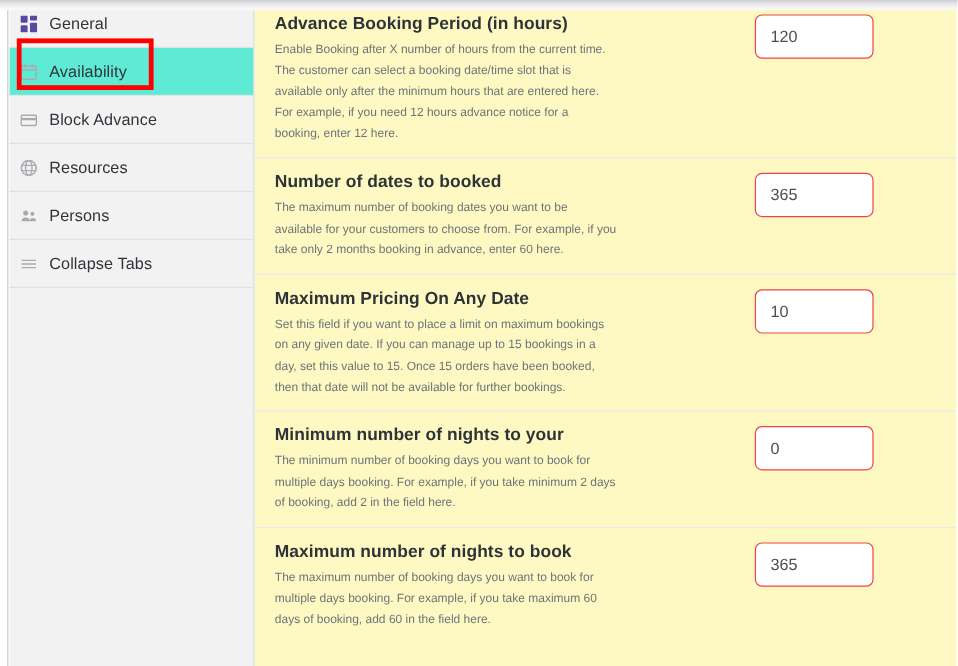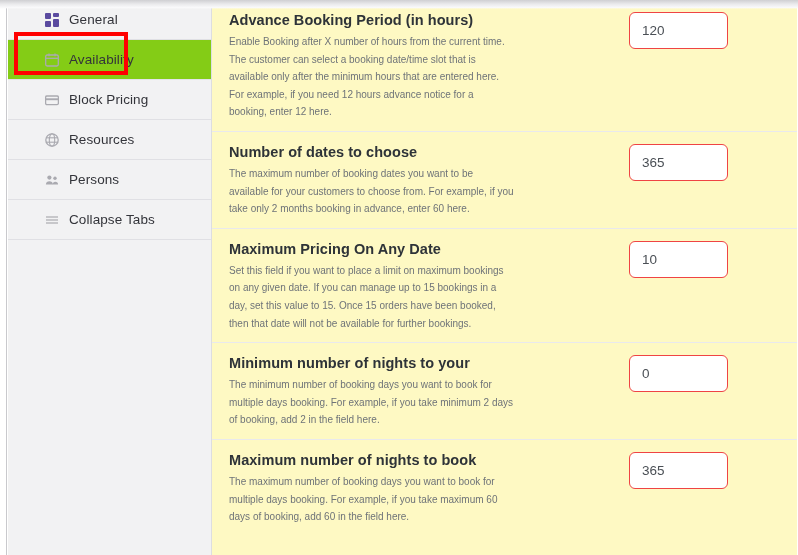--- a/index.html
+++ b/index.html
@@ -47,28 +47,28 @@
     border-right: 1px solid #dddde1;
     box-sizing: border-box;
     z-index: 2;
   }
 
   .nav-item {
     position: relative;
     height: 40px;
     display: flex;
     align-items: center;
-    padding-left: 36px;
+    padding-left: 8px;
     box-sizing: border-box;
     border-bottom: 1px solid #e0e0e4;
     cursor: pointer;
     background: transparent;
   }
   .nav-item.active {
-    background: #84cc16;
+    background: #5eead4;
     border-bottom-color: #e4e4e8;
   }
 
   .nav-icon {
     width: 16px;
     height: 16px;
     margin-right: 9px;
     display: flex;
     align-items: center;
     justify-content: center;
@@ -205,21 +205,21 @@
         </span>
         <span class="nav-label">Availability</span>
       </div>
       <div class="nav-item">
         <span class="nav-icon" style="color: rgb(170, 170, 176);">
           <svg width="14" height="14" viewBox="0 0 14 14">
             <rect x="0.6" y="3" width="12.8" height="8.6" rx="1.3" fill="none" stroke="currentColor" stroke-width="1.3"></rect>
             <rect x="0.6" y="5.3" width="12.8" height="1.9" fill="currentColor"></rect>
           </svg>
         </span>
-        <span class="nav-label">Block Pricing</span>
+        <span class="nav-label">Block Advance</span>
       </div>
       <div class="nav-item">
         <span class="nav-icon" style="color: rgb(170, 170, 176);">
           <svg width="14" height="14" viewBox="0 0 14 14">
             <circle cx="7" cy="7" r="6.2" fill="none" stroke="currentColor" stroke-width="1.3"></circle>
             <ellipse cx="7" cy="7" rx="2.7" ry="6.2" fill="none" stroke="currentColor" stroke-width="1.1"></ellipse>
             <line x1="0.9" y1="4.8" x2="13.1" y2="4.8" stroke="currentColor" stroke-width="1.1"></line>
             <line x1="0.9" y1="9.2" x2="13.1" y2="9.2" stroke="currentColor" stroke-width="1.1"></line>
           </svg>
         </span>
@@ -255,21 +255,21 @@
         <div class="row-text">
           <h3 class="row-title">Advance Booking Period (in hours)</h3>
           <p class="row-desc">Enable Booking after X number of hours from the current time. The customer can select a booking date/time slot that is available only after the minimum hours that are entered here. For example, if you need 12 hours advance notice for a booking, enter 12 here.</p>
         </div>
         <div class="row-field">
           <input type="text" class="field-input" value="120" placeholder="0" style="">
         </div>
       </section>
       <section class="settings-row">
         <div class="row-text">
-          <h3 class="row-title">Number of dates to choose</h3>
+          <h3 class="row-title">Number of dates to booked</h3>
           <p class="row-desc">The maximum number of booking dates you want to be available for your customers to choose from. For example, if you take only 2 months booking in advance, enter 60 here.</p>
         </div>
         <div class="row-field">
           <input type="text" class="field-input" value="365" placeholder="0" style="">
         </div>
       </section>
       <section class="settings-row">
         <div class="row-text">
           <h3 class="row-title">Maximum Pricing On Any Date</h3>
           <p class="row-desc">Set this field if you want to place a limit on maximum bookings on any given date. If you can manage up to 15 bookings in a day, set this value to 15. Once 15 orders have been booked, then that date will not be available for further bookings.</p>

